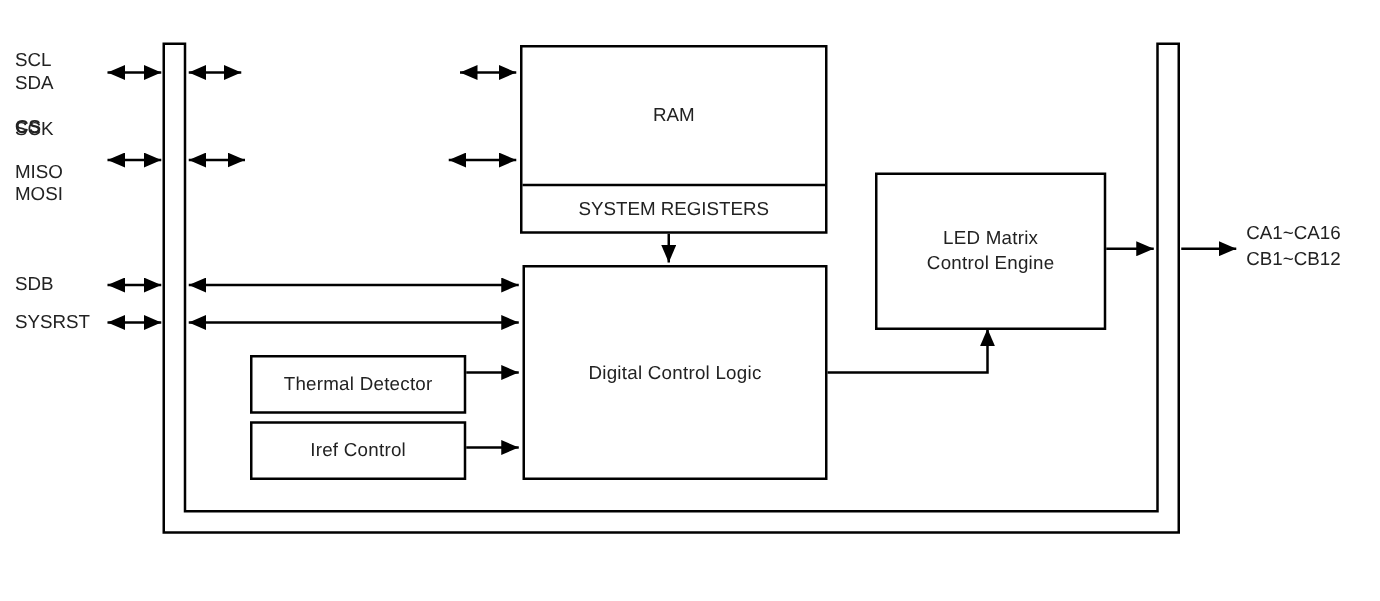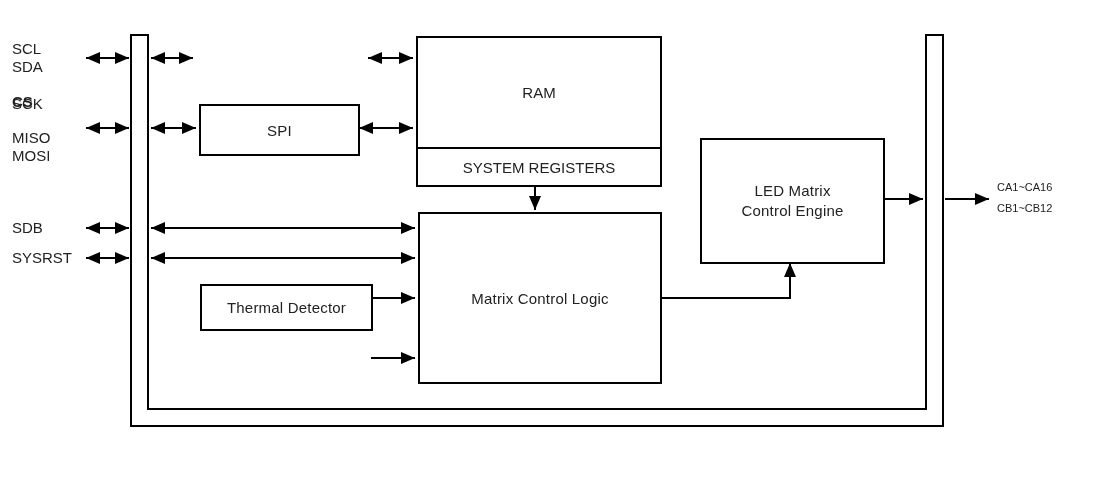--- a/index.html
+++ b/index.html
@@ -59,21 +59,21 @@
     left: 12px;
     width: 88px;
     text-align: left;
     font-size: 15px;
     line-height: 18px;
     white-space: nowrap;
   }
   .pin-right {
     position: absolute;
     left: 997px;
-    font-size: 11px;
+    font-size: 15px;
     line-height: 18px;
     white-space: nowrap;
   }
   .two-line span {
     display: block;
     line-height: 20px;
   }
 </style>
 </head>
 <body>
@@ -109,48 +109,48 @@
       <line x1="371" y1="358" x2="415" y2="358" marker-end="url(#ah)"></line>
 
       <path d="M658,298 L790,298 L790,263" marker-end="url(#ah)"></path>
 
       <line x1="883" y1="199" x2="923" y2="199" marker-end="url(#ah)"></line>
       <line x1="945" y1="199" x2="989" y2="199" marker-end="url(#ah)"></line>
     </g>
   </svg>
 
 
-  <div class="box" style="left:199px; top:104px; width:157px; height:48px;">
-    <span>SPI</span>
-  </div>
 
   <div class="compartment-box" style="left:416px; top:36px; width:242px; height:147px;">
     <div class="compartment-top">
       <span>RAM</span>
     </div>
     <div class="compartment-bottom">
       <span>SYSTEM REGISTERS</span>
     </div>
   </div>
 
   <div class="box" style="left:700px; top:138px; width:181px; height:122px;">
     <div class="two-line">
       <span>LED Matrix</span>
       <span>Control Engine</span>
     </div>
   </div>
 
   <div class="box" style="left:418px; top:212px; width:240px; height:168px;">
-    <span>Matrix Control Logic</span>
+    <span>Digital Control Logic</span>
   </div>
 
   <div class="box" style="left:200px; top:284px; width:169px; height:43px;">
     <span>Thermal Detector</span>
   </div>
 
+  <div class="box" style="left:200px; top:337px; width:169px; height:43px;">
+    <span>Iref Control</span>
+  </div>
 
   <div class="pin" style="top:40px;">SCL</div>
   <div class="pin" style="top:58px;">SDA</div>
   <div class="pin" style="top:93px;font-weight:bold;">CS</div>
   <div class="pin" style="top:95px;">SCK</div>
   <div class="pin" style="top:129px;">MISO</div>
   <div class="pin" style="top:147px;">MOSI</div>
   <div class="pin" style="top:219px;">SDB</div>
   <div class="pin" style="top:249px;">SYSRST</div>
 

